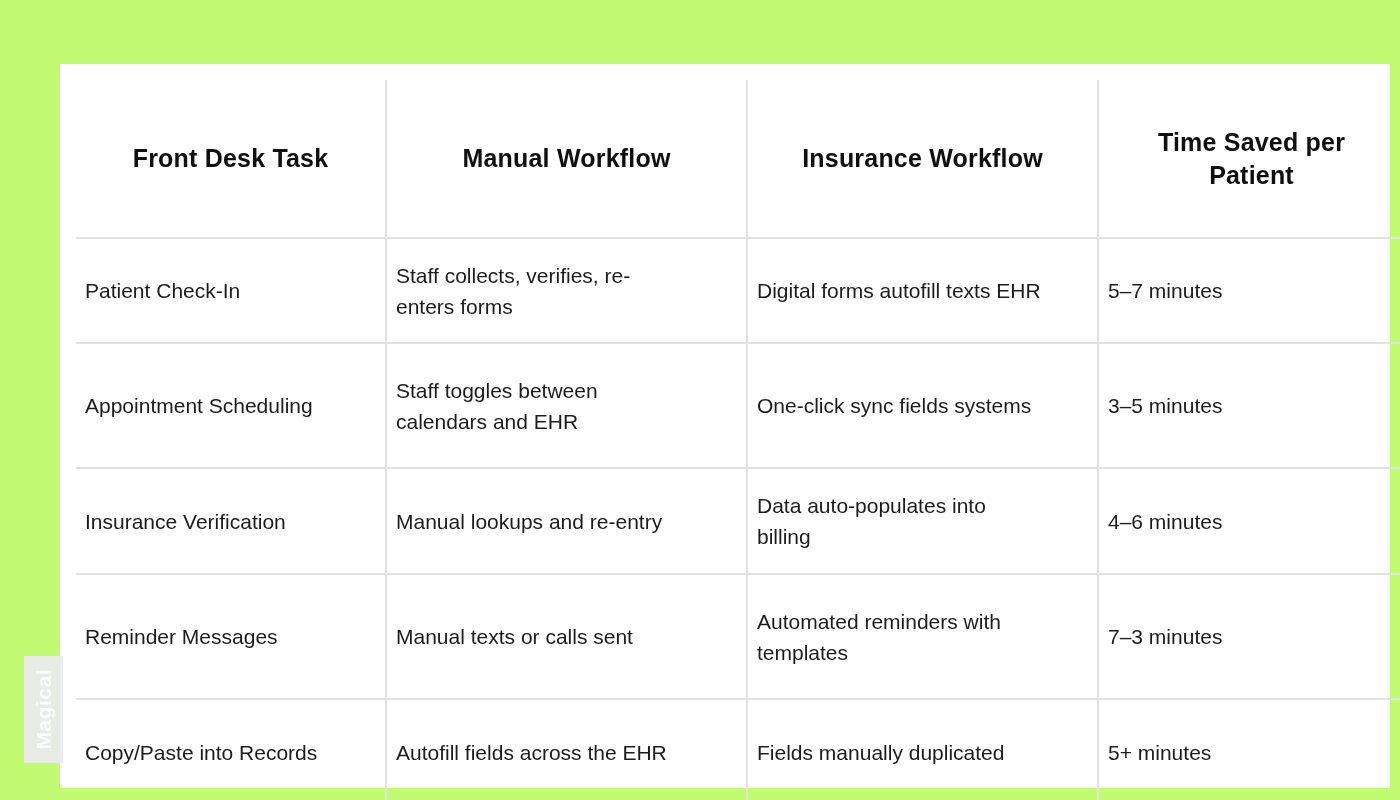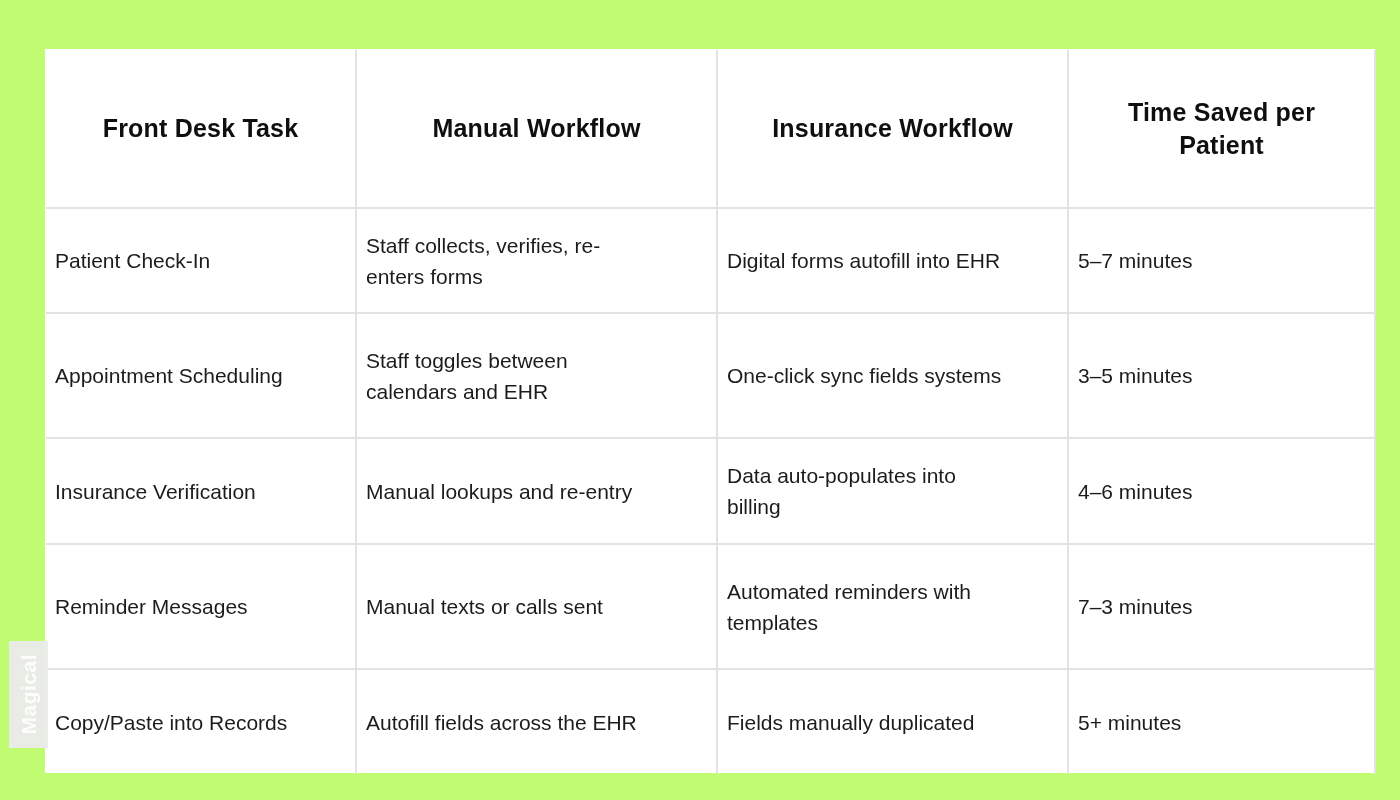--- a/index.html
+++ b/index.html
@@ -1,15 +1,15 @@
 <!DOCTYPE html>
 <html><head>
 <meta charset="utf-8">
 <style>
-  * { margin: 0; padding: 1px; box-sizing: border-box; }
+  * { margin: 0; padding: 16px; box-sizing: border-box; }
   html, body { width: 1400px; height: 800px; overflow: hidden; }
   body {
     background: #c1fb72;
     font-family: "Liberation Sans", sans-serif;
     position: relative;
   }
 
   .table {
     position: absolute;
     left: 44px;
@@ -74,21 +74,21 @@
 
   <div class="cell th">Front Desk Task</div>
   <div class="cell th">Manual Workflow</div>
   <div class="cell th">Insurance Workflow</div>
   <div class="cell th">Time Saved per
 Patient</div>
 
   <div class="cell">Patient Check-In</div>
   <div class="cell">Staff collects, verifies, re-
 enters forms</div>
-  <div class="cell">Digital forms autofill into EHR</div>
+  <div class="cell">Digital forms autofill texts EHR</div>
   <div class="cell">5–7 minutes</div>
 
   <div class="cell">Appointment Scheduling</div>
   <div class="cell">Staff toggles between
 calendars and EHR</div>
   <div class="cell">One-click sync fields systems</div>
   <div class="cell">3–5 minutes</div>
 
   <div class="cell">Insurance Verification</div>
   <div class="cell">Manual lookups and re-entry</div>

